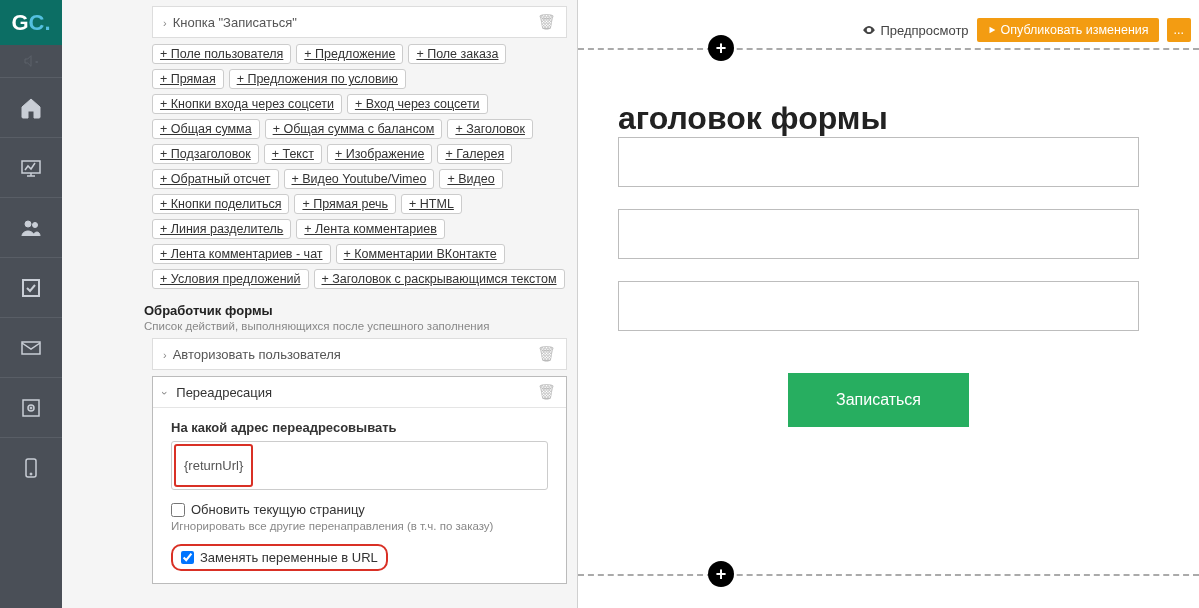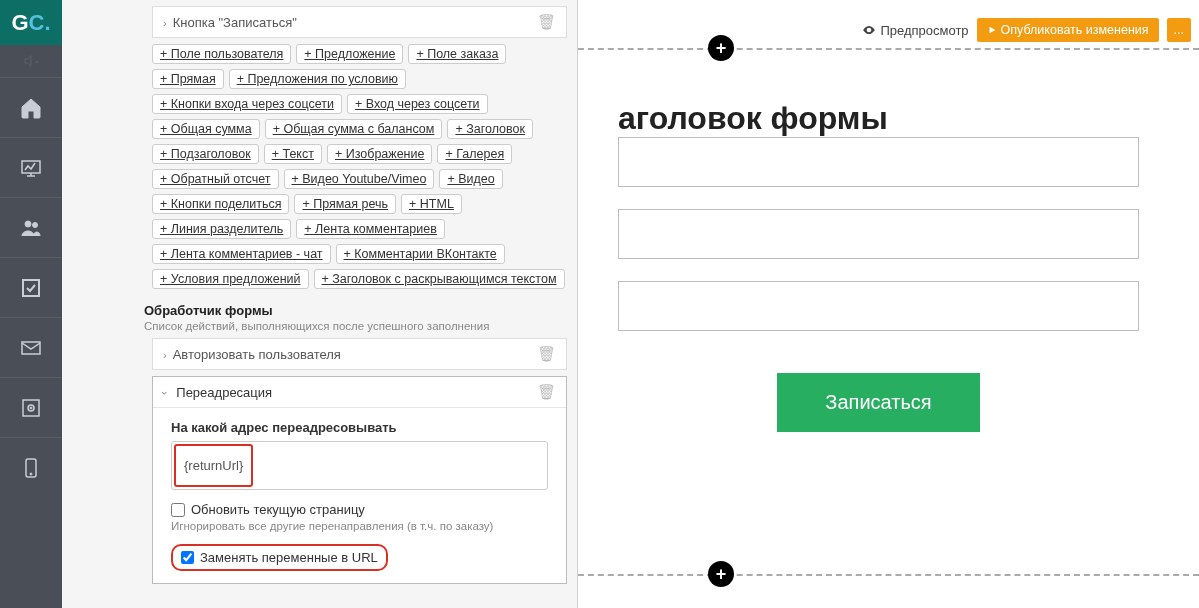--- a/index.html
+++ b/index.html
@@ -47,21 +47,21 @@
 .tbtn svg { width: 10px; height: 10px; fill: #fff; }
 
 .addline { position: absolute; left: 0; right: 0; height: 0; border-top: 2px dashed #aaa; }
 .addline.t1 { top: 48px; } .addline.t2 { top: 574px; }
 .addbtn { position: absolute; width: 26px; height: 26px; border-radius: 50%; background: #000; color: #fff; display: flex; align-items: center; justify-content: center; font-size: 18px; font-weight: bold; left: 130px; }
 .addbtn.b1 { top: 35px; } .addbtn.b2 { top: 561px; }
 
 .form { padding: 100px 60px 30px 40px; }
 .ftitle { font-size: 32px; font-weight: bold; color: #222; }
 .finp { width: 100%; border: 1px solid #bdbdbd; padding: 16px 12px; margin-bottom: 22px; font-size: 14px; }
-.fbtn { background: #27ae60; color: #fff; padding: 18px 48px; font-size: 20px; border: none; cursor: pointer; display: block; margin: 20px auto 0; }
+.fbtn { background: #27ae60; color: #fff; padding: 18px 48px; font-size: 16px; border: none; cursor: pointer; display: block; margin: 20px auto 0; }
 
 ::-webkit-scrollbar { width: 8px; } ::-webkit-scrollbar-thumb { background: #ccc; }
 </style>
 </head>
 <body>
 
 <div class="app">
 
   <div class="sidenav">
     <div class="logo">

